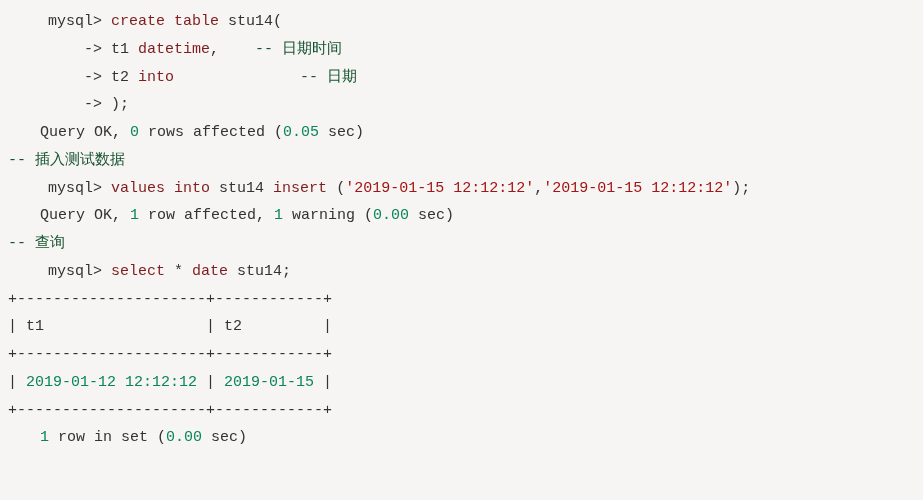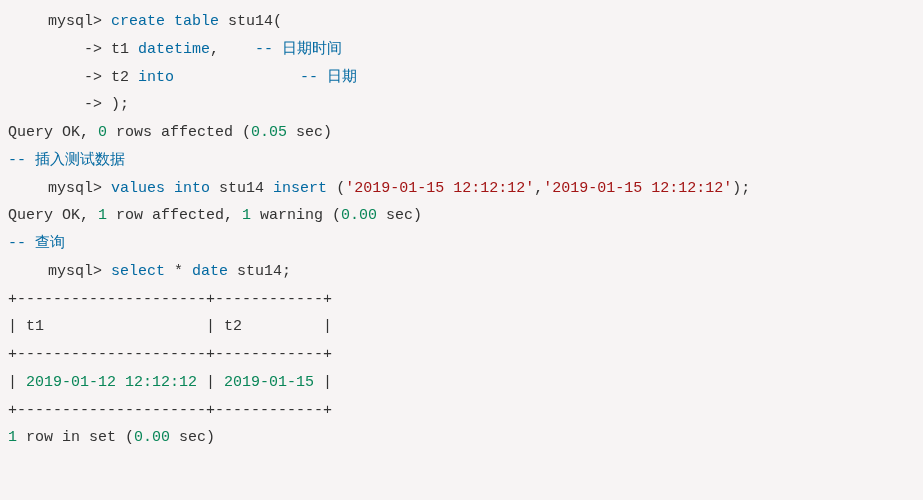--- a/index.html
+++ b/index.html
@@ -12,28 +12,28 @@
       color: #333;
       width: 923px;
       box-sizing: border-box;
     }
     pre {
       margin: 0;
       font-family: inherit;
       white-space: pre;
     }
     .prompt { color: #333; padding-left: 40px; }
-    .kw { color: #0369a1; text-align: center; }
+    .kw { color: #7f1d1d; text-align: center; }
     .ident { color: #333; margin-top: 39px; }
     .num { color: #098658; }
     .str { color: #a31515; margin-top: 40px; }
-    .comment { color: #0369a1; }
+    .comment { color: #14532d; }
     .punct { color: #333; }
     .op { color: #333; }
-    .result { color: #333; }
+    .result { color: #333; margin-left: 32px; }
     .border { color: #333; }
   </style>
 </head>
 <body>
 
 <pre><span><span class="prompt">mysql&gt; </span><span class="kw">create</span> <span class="kw">table</span> <span class="ident">stu14</span><span class="punct">(</span></span>
 <span><span class="prompt">    -&gt; </span><span>t1 </span><span class="kw">datetime</span><span class="punct">,    </span><span class="comment">-- 日期时间</span></span>
 <span><span class="prompt">    -&gt; </span><span>t2 </span><span class="kw">into</span><span>              </span><span class="comment">-- 日期</span></span>
 <span><span class="prompt">    -&gt; </span><span class="punct">);</span></span>
 <span class="result"><span>Query OK, </span><span class="num">0</span><span> rows affected (</span><span class="num">0.05</span><span> sec)</span></span>

